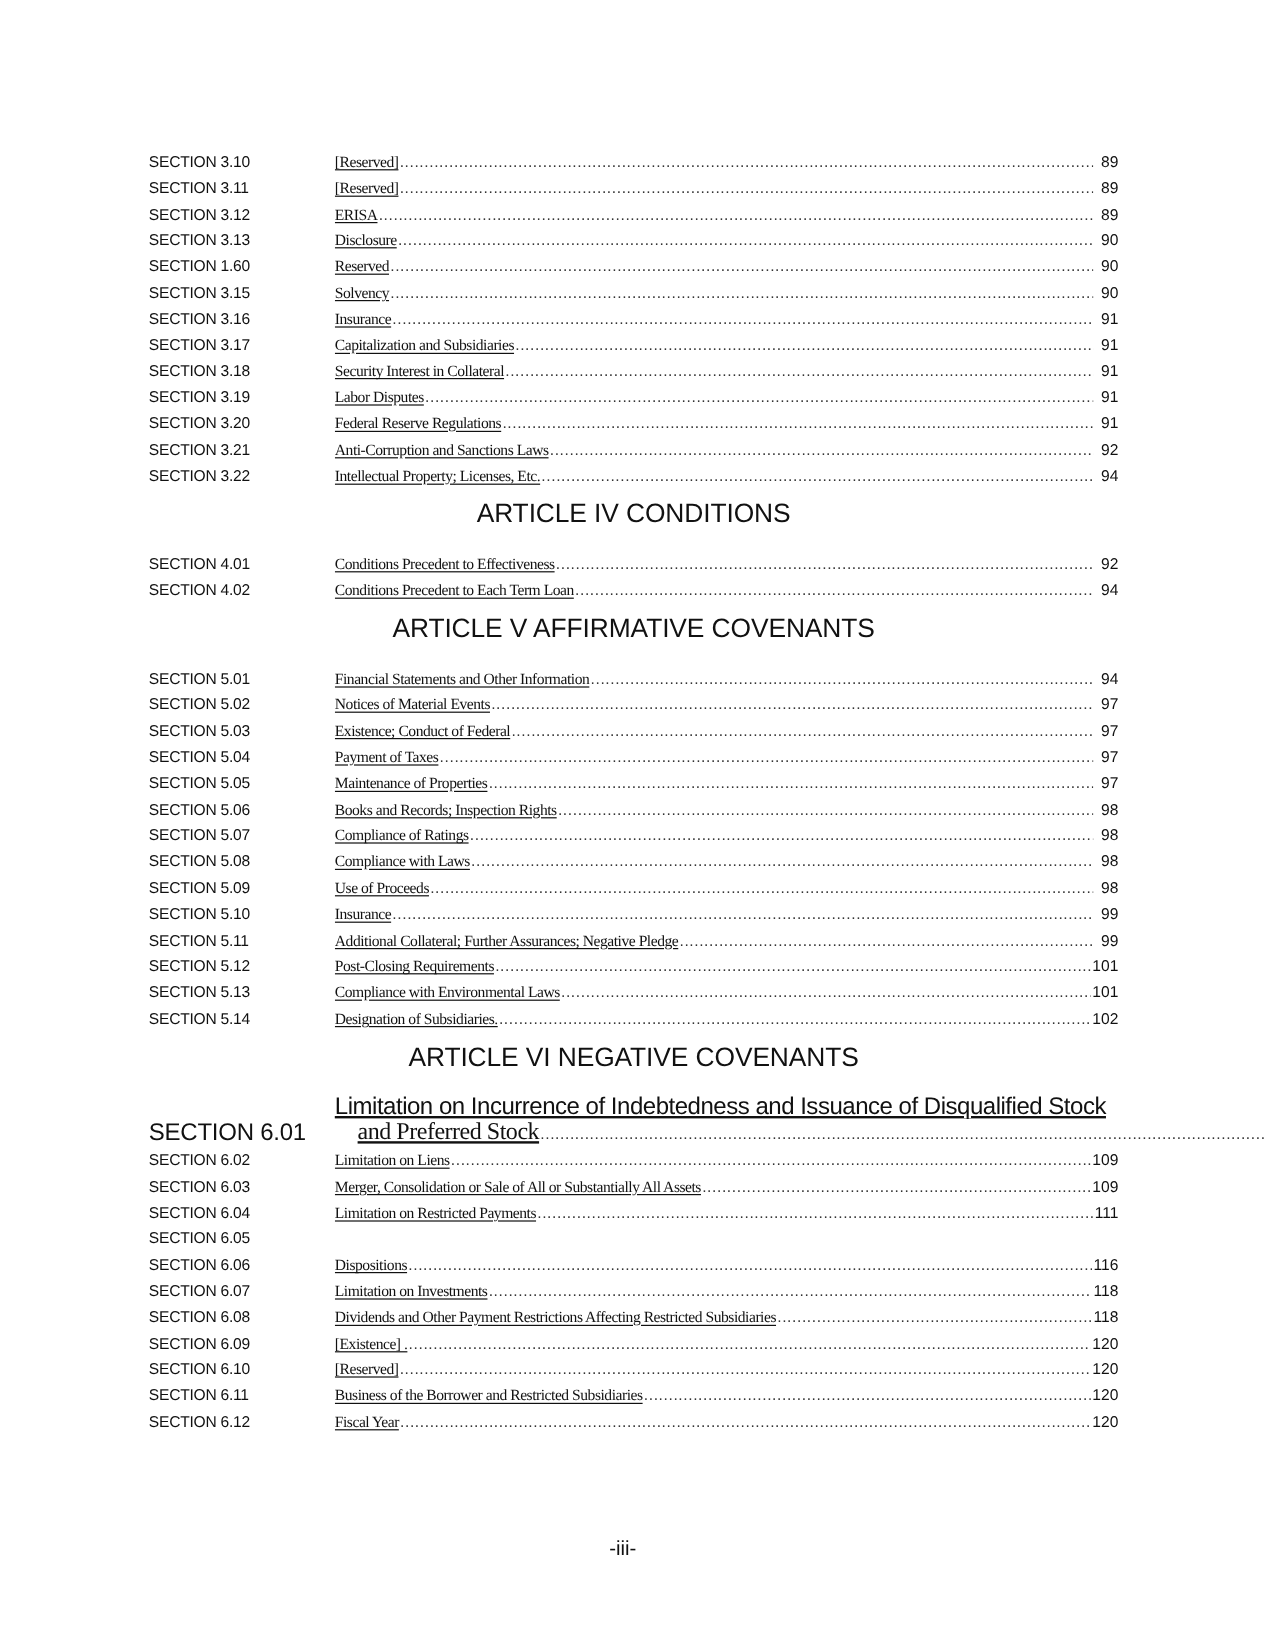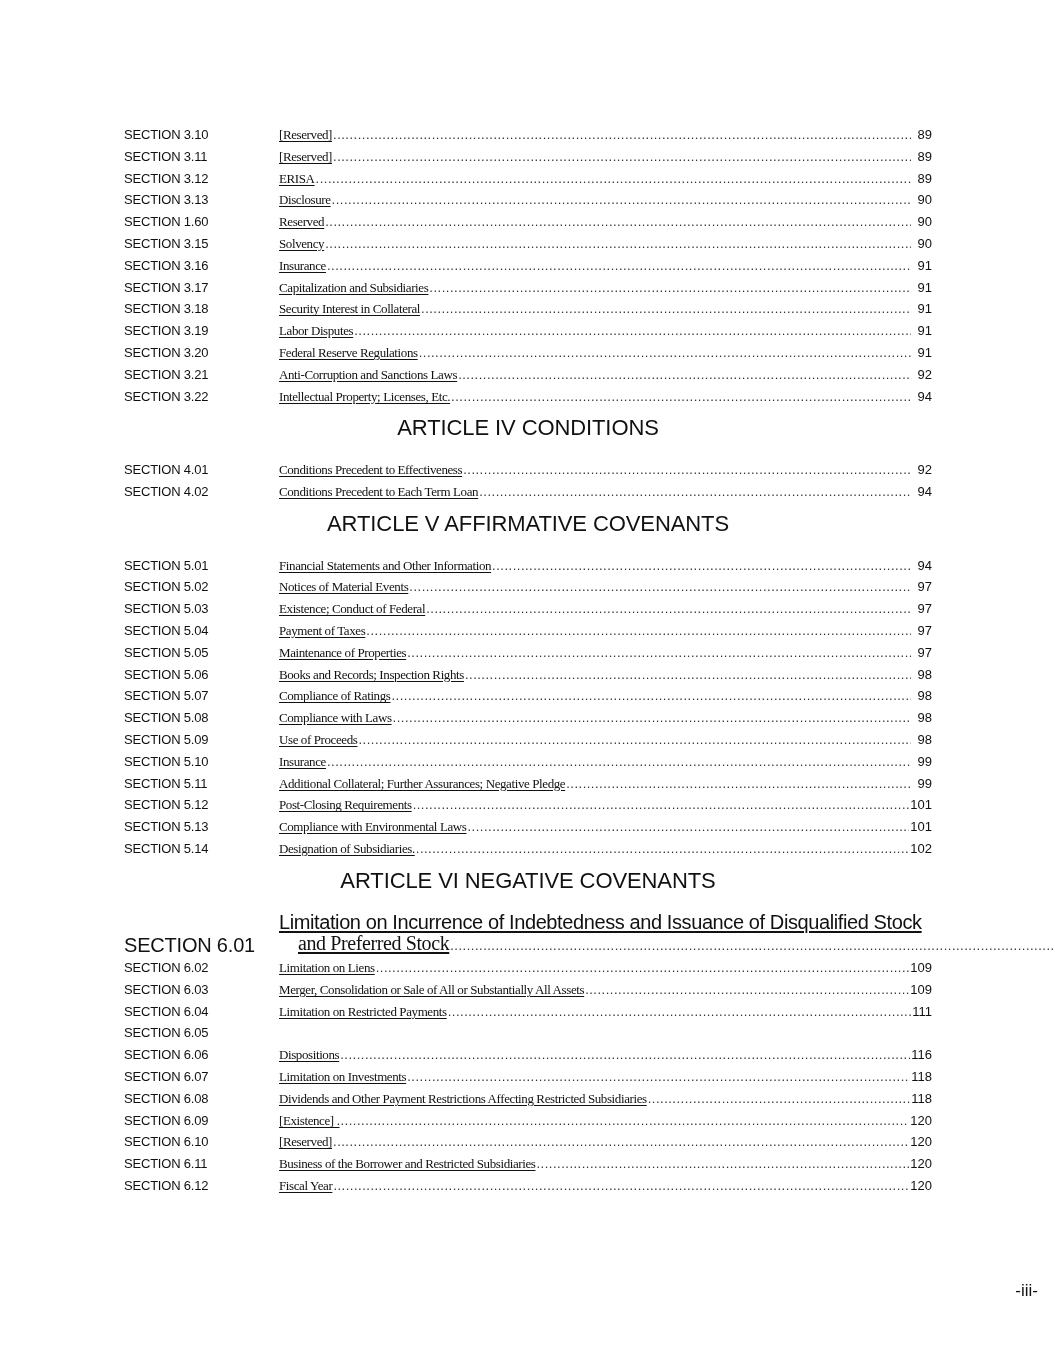--- a/index.html
+++ b/index.html
@@ -12,21 +12,21 @@
   .title { text-decoration:underline; text-underline-offset:2px; flex:none; letter-spacing:-0.4px;font-family:Liberation Serif, serif; }
   .leader { flex:1; overflow:hidden; white-space:nowrap; color:#333; font-size:13px; letter-spacing:0.5px; margin:0 1px; }
   .leader::before { content:"........................................................................................................................................................................................................................................................"; }
   .page { flex:none; text-align:right; min-width:20px; }
   .article { text-align:center; font-size:22px; height:21.8px; line-height:21.8px; margin:10px 0 20px 0; letter-spacing:-0.1px; }
   .multi { display:flex; font-size:20px; line-height:21.8px;align-items:flex-end; }
   .multi .sec { width:155px; }
   .multi .body { flex:1; }
   .multi .line1 { text-decoration:underline; text-underline-offset:2px; letter-spacing:-0.4px; white-space:nowrap; }
   .multi .line2 { display:flex; align-items:baseline; padding-left:19px; }
-  .footer { position:absolute; left:0; width:1038px; top:1281px; text-align:right; font-size:17px; }
+  .footer { position:absolute; left:0; width:1038px; top:1281px; text-align:center; font-size:17px; }
 </style>
 </head>
 <body>
 
 <div class="toc">
   <div id="grp-a3">
       <div class="row">
         <span class="sec">SECTION 3.10</span>
         <span class="title-wrap">
           <span class="title">[Reserved]</span>

